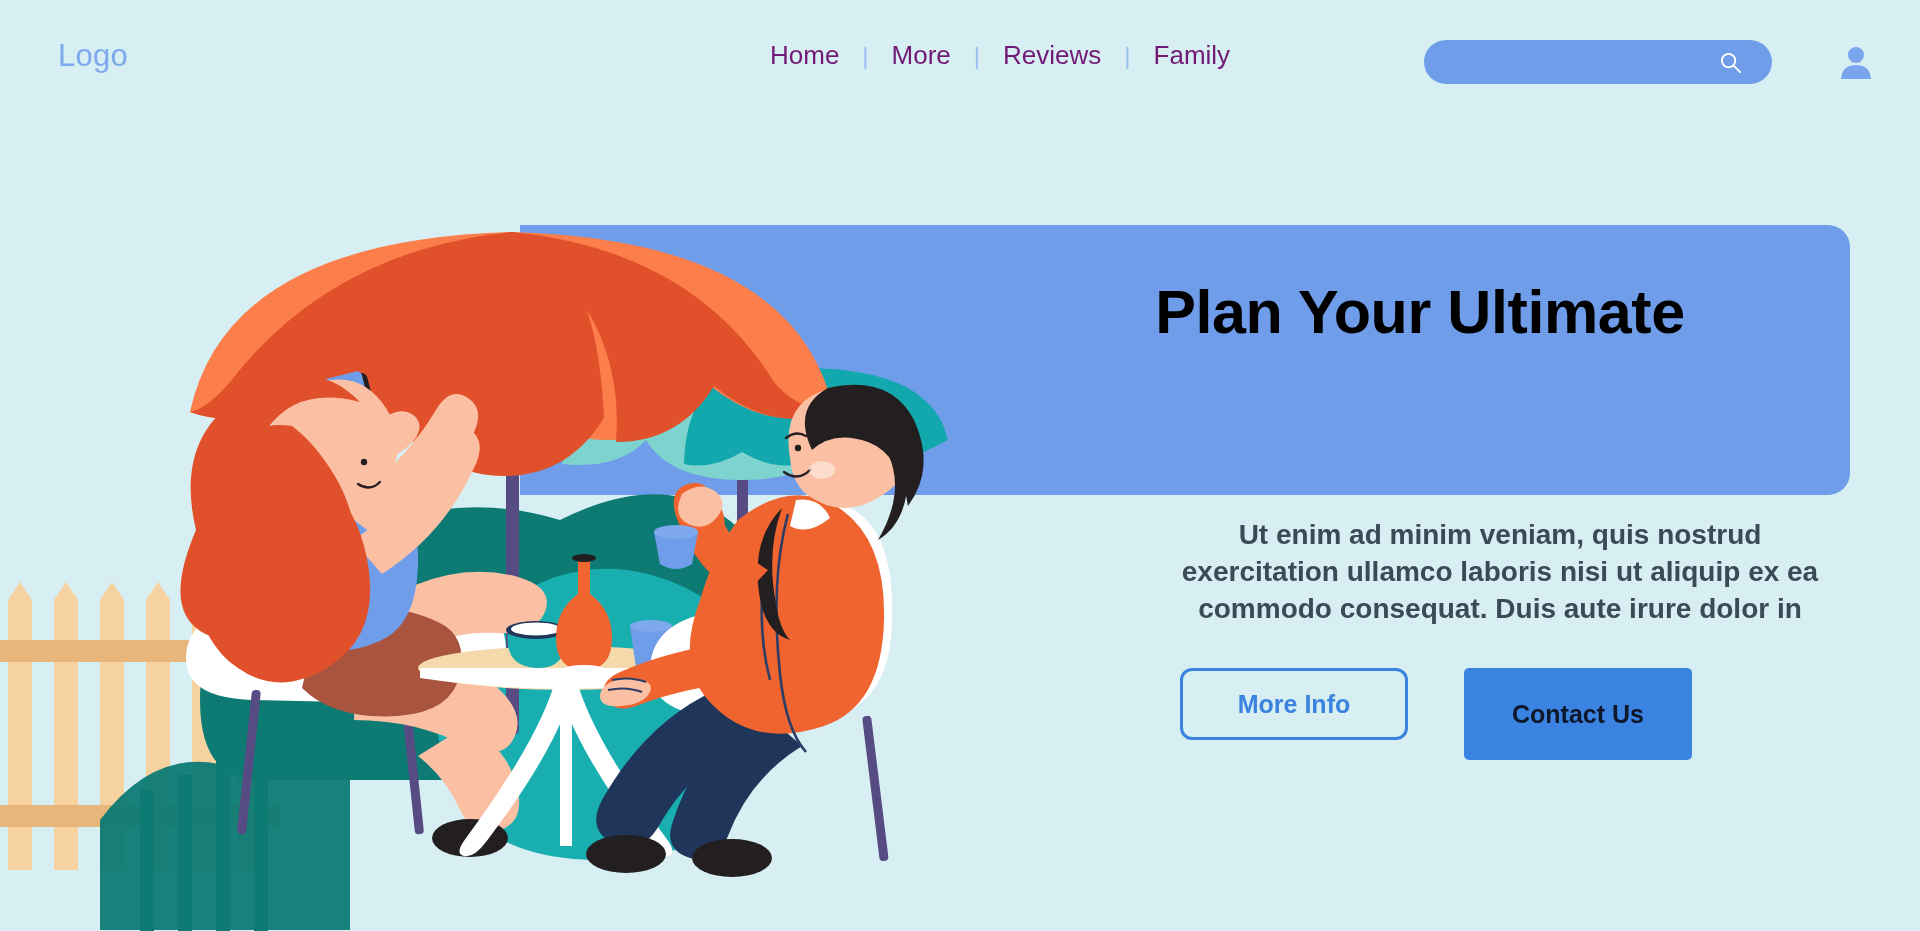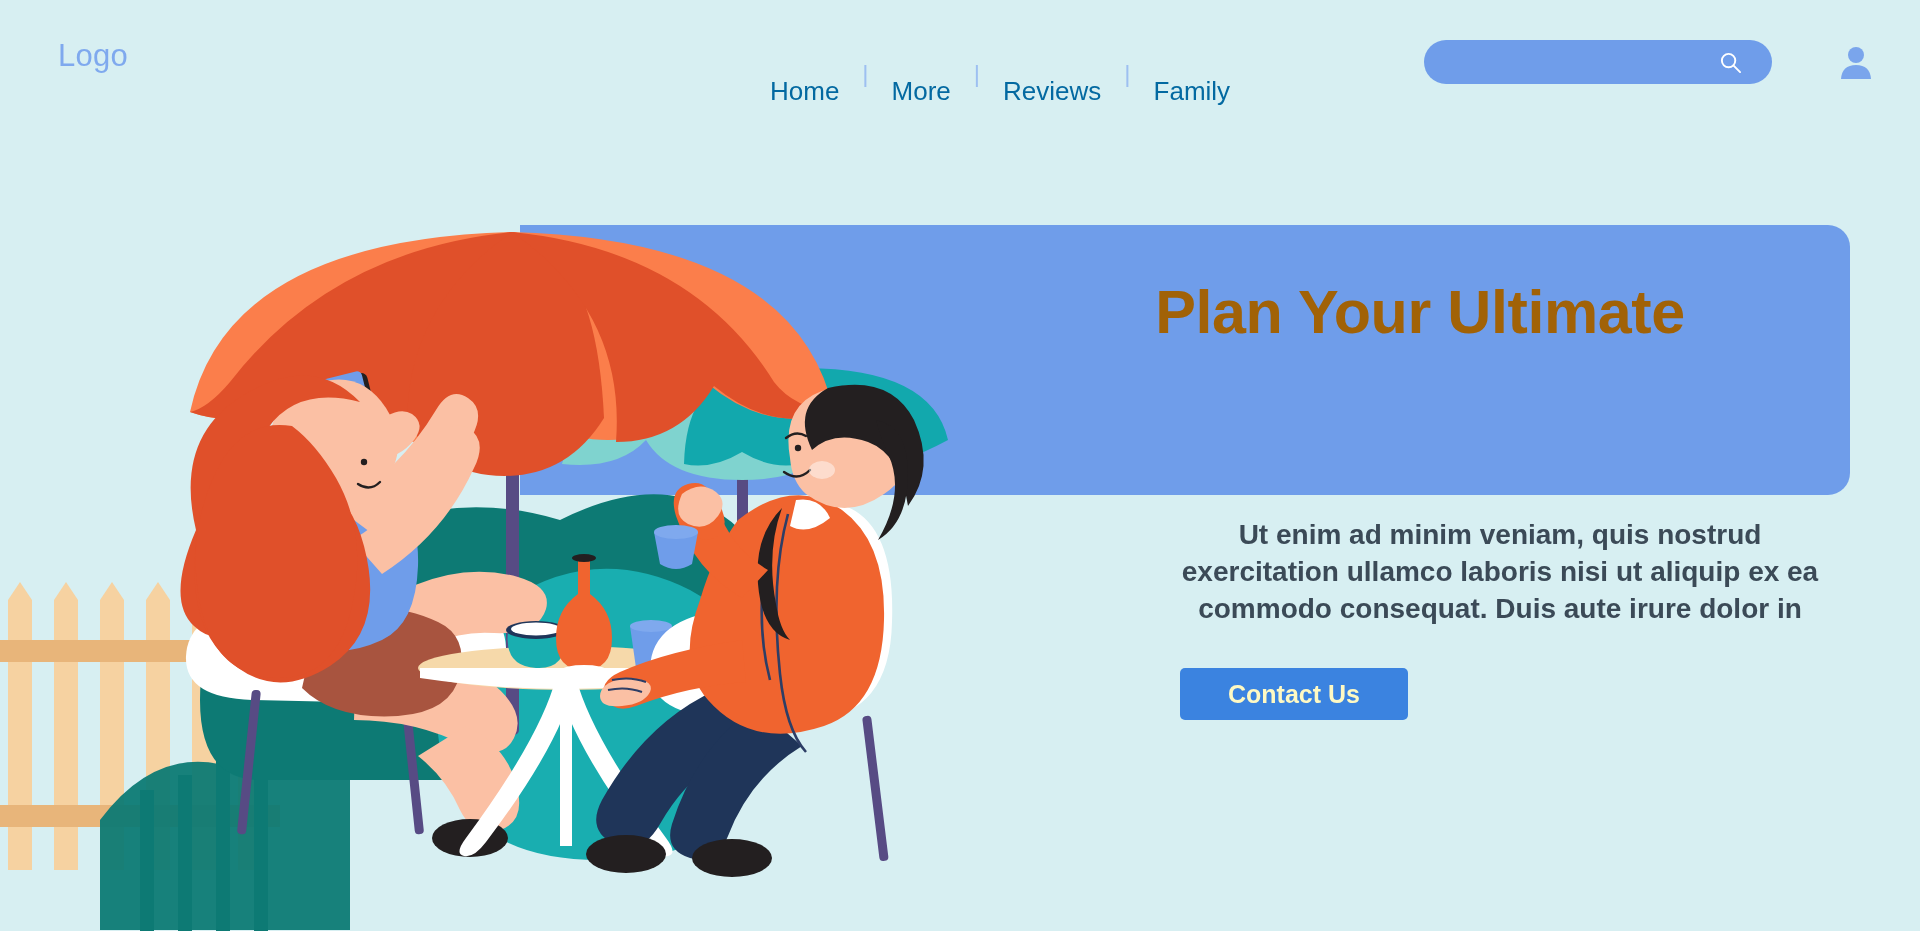--- a/index.html
+++ b/index.html
@@ -19,21 +19,21 @@
   }
   #logo{
     position:absolute; left:58px; top:38px;
     font-size:31px; font-weight:400; color:#7fa9ee; letter-spacing:.3px;
   }
   #nav{
     position:absolute; left:760px; top:40px;
     display:flex; align-items:center; gap:0px;
     font-size:26px; color:#6e9ae8;
   }
-  .nav-link{ color:#0369a1; text-decoration:none; padding:0 10px; white-space:nowrap;margin-top:36px; }
+  .nav-link{ color:#701a75; text-decoration:none; padding:0 10px; white-space:nowrap; }
   .nav-sep{ color:#9dc0f1; padding:0 13px; font-size:24px; }
 
   #searchbar{
     position:absolute; left:1424px; top:40px;
     width:348px; height:44px; border-radius:22px;
     background:#6f9dea; border:none; outline:none;
     color:#ffffff; font-size:17px; padding:0 50px 0 24px;
     font-family:"Liberation Sans", sans-serif;
   }
   #searchbar::placeholder{ color:#cfe0fa; }
@@ -48,21 +48,21 @@
 
   
   #blue-panel{
     position:absolute; left:520px; top:225px; width:1330px; height:270px;
     background:#6f9dea;
     border-top-right-radius:22px; border-bottom-right-radius:22px;
     z-index:5;
   }
   #headline{
     position:absolute; left:1000px; top:277px; width:840px;
-    text-align:center; color:#a16207;
+    text-align:center; color:#000000;
     font-size:61px; font-weight:700; line-height:1.18;
     letter-spacing:-.4px; z-index:12;
   }
   #subcopy{
     position:absolute; left:1160px; top:516px; width:680px;
     text-align:center; color:#3b4a57;
     font-size:28px; line-height:1.33; font-weight:700; z-index:12;
   }
   #cta-row{
     position:absolute; left:1180px; top:668px; width:660px;
@@ -72,22 +72,22 @@
     font-family:"Liberation Sans", sans-serif;
     font-size:25px; font-weight:700; cursor:pointer;
     display:flex; align-items:center; justify-content:center;
   }
   #btn-more{
     width:228px; height:72px;
     background:transparent; border:3px solid #3b83e0;
     border-radius:12px; color:#3b83e0;
   }
   #btn-contact{
-    width:228px; height:52px;
-    background:#3b83e0; border:none; border-radius:5px; color:#fef9c3;
+    width:228px; height:92px;
+    background:#3b83e0; border:none; border-radius:5px; color:#0f172a;
   }
 
   
   #illustration{ position:absolute; left:0; top:0; width:1100px; height:931px; z-index:20; }
 </style>
 </head>
 <body>
 
 <div id="stage">
 
@@ -232,20 +232,21 @@
 
   <div id="blue-panel"></div>
 
   <h1 id="headline">
     <span>Plan Your Ultimate</span><br>
   </h1>
 
   <p id="subcopy">Ut enim ad minim veniam, quis nostrud exercitation ullamco laboris nisi ut aliquip ex ea commodo consequat. Duis aute irure dolor in</p>
 
   <div id="cta-row">
+    <button class="btn" id="btn-more">More Info</button>
     <button class="btn" id="btn-contact">Contact Us</button>
   </div>
 
   <div id="header">
 
     <div id="logo">Logo</div>
 
     <nav id="nav">
       <a class="nav-link" href="#">Home</a>
       <span class="nav-sep">|</span>

